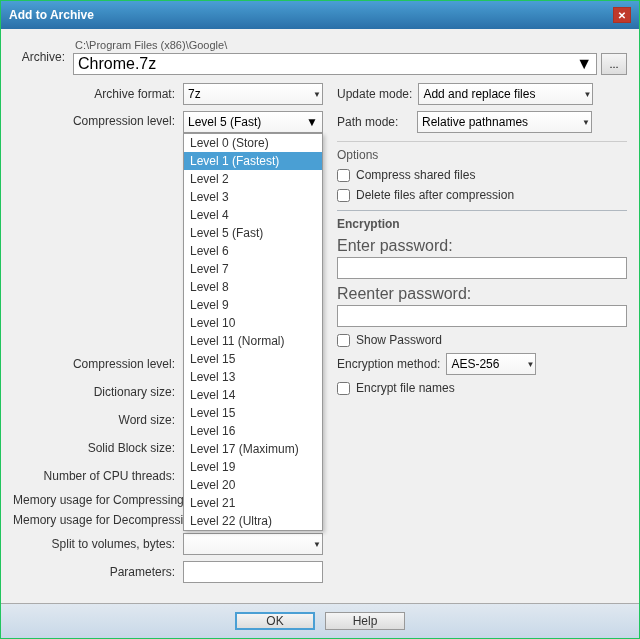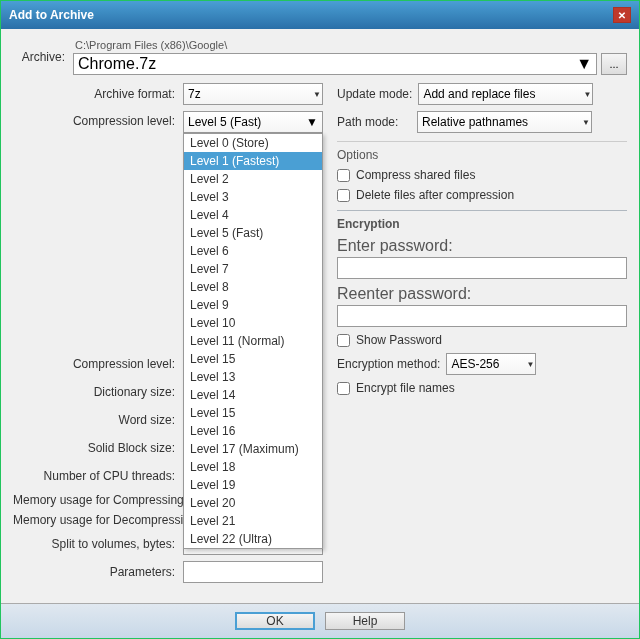--- a/index.html
+++ b/index.html
@@ -327,21 +327,20 @@
               <div class="dropdown-item">Level 8</div>
               <div class="dropdown-item">Level 9</div>
               <div class="dropdown-item">Level 10</div>
               <div class="dropdown-item">Level 11 (Normal)</div>
               <div class="dropdown-item">Level 15</div>
               <div class="dropdown-item">Level 13</div>
               <div class="dropdown-item">Level 14</div>
               <div class="dropdown-item">Level 15</div>
               <div class="dropdown-item">Level 16</div>
               <div class="dropdown-item">Level 17 (Maximum)</div>
-              <div class="dropdown-item">Level 18</div>
               <div class="dropdown-item">Level 19</div>
               <div class="dropdown-item">Level 20</div>
               <div class="dropdown-item">Level 21</div>
               <div class="dropdown-item">Level 22 (Ultra)</div>
             </div>
           </div>
         </div>
 
         <div style="margin-top: 220px;">
           <div class="form-row">

